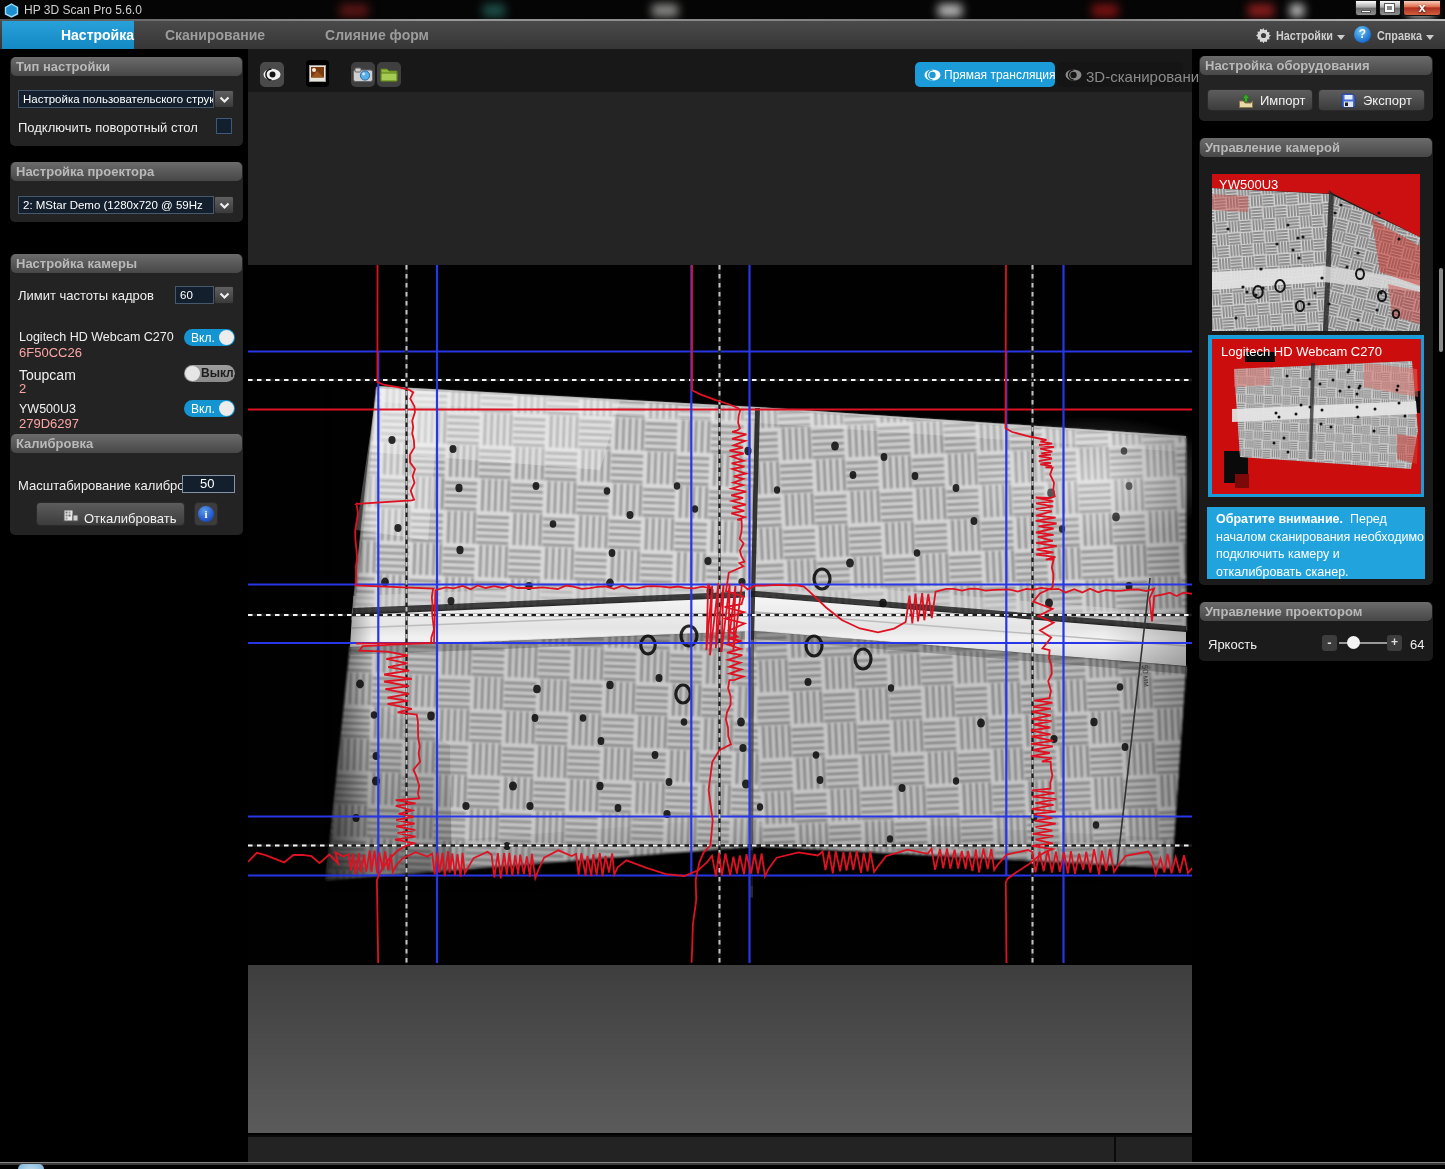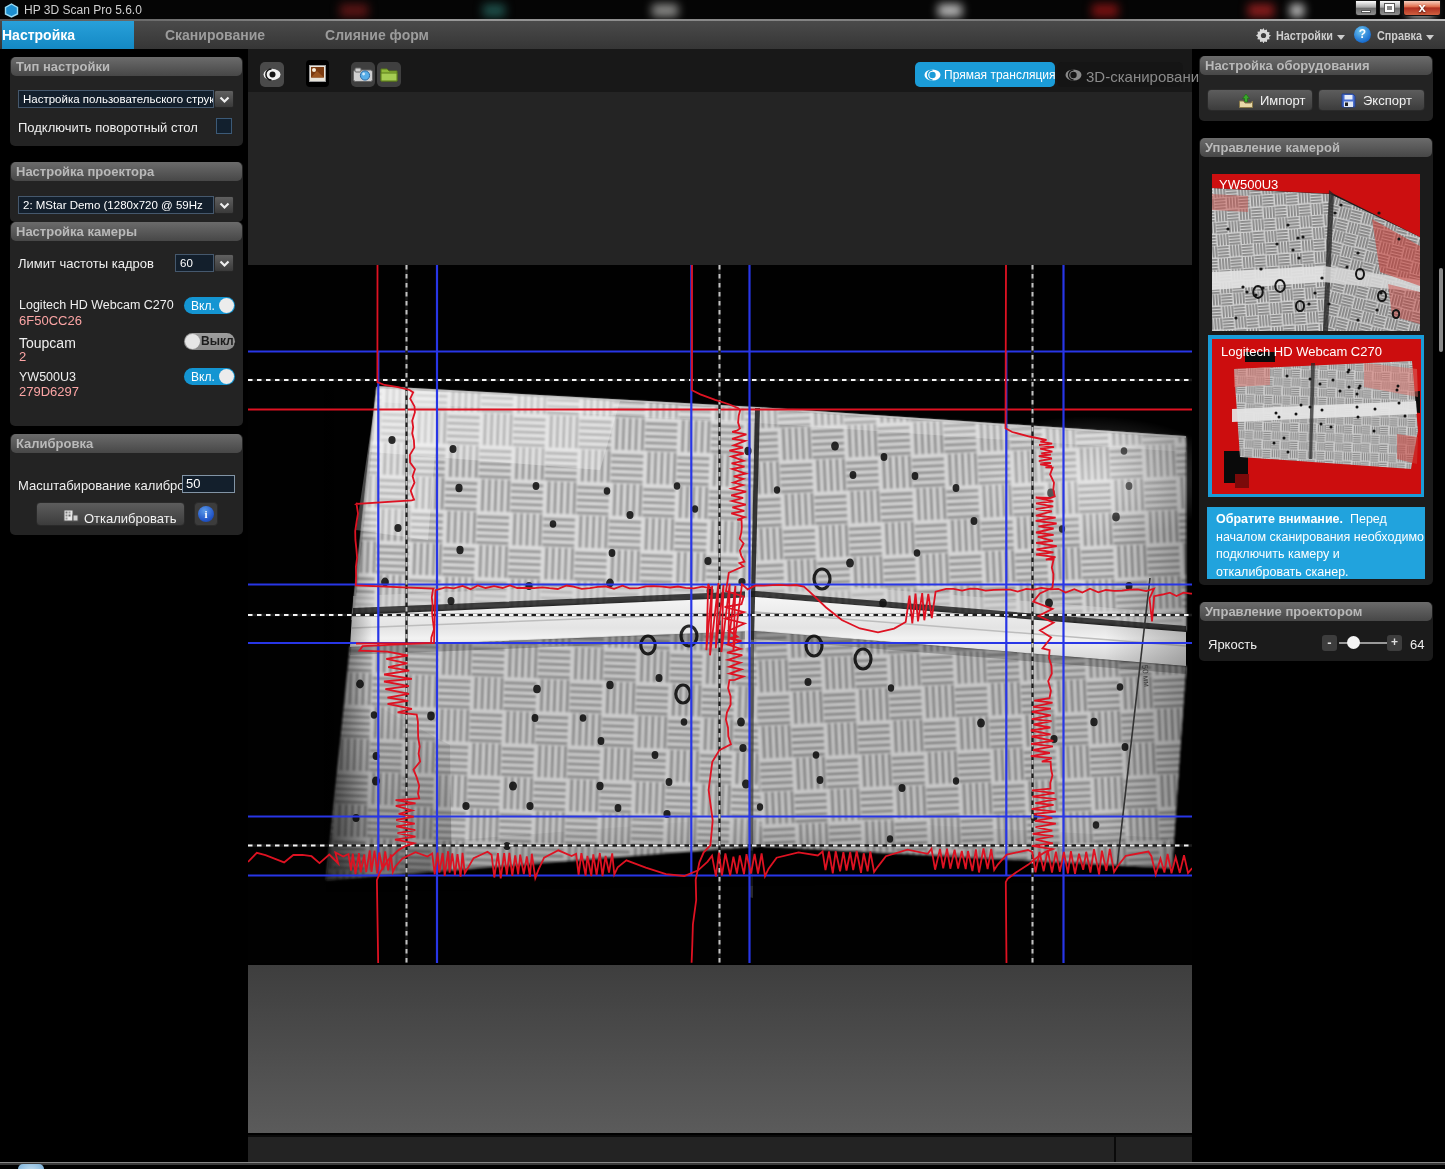--- a/index.html
+++ b/index.html
@@ -35,21 +35,21 @@
     <div class="abs" style="left:1355px;top:0;width:22px;height:16px;background:linear-gradient(#fdfdfd,#a8a8a8 45%,#6a6a6a 50%,#8f8f8f);border:1px solid #111;border-radius:0 0 3px 3px">
       <div class="abs" style="left:5px;top:9px;width:10px;height:3px;background:#fff;border:1px solid #555"></div>
     </div>
     <div class="abs" style="left:1379px;top:0;width:22px;height:16px;background:linear-gradient(#fdfdfd,#a8a8a8 45%,#6a6a6a 50%,#8f8f8f);border:1px solid #111;border-radius:0 0 3px 3px">
       <div class="abs" style="left:5px;top:3px;width:9px;height:8px;border:2px solid #fff;outline:1px solid #555;background:#888"></div>
     </div>
     <div class="abs" style="left:1403px;top:0;width:38px;height:16px;background:linear-gradient(#f8d0c0,#e07050 40%,#b03020 50%,#d06040);border:1px solid #111;border-radius:0 0 3px 3px;color:#fff;font-weight:bold;font-size:13px;text-align:center;line-height:13px;text-shadow:0 1px 2px #401008">x</div>
   </div>
 <div class="abs" style="left:0;top:19px;width:1445px;height:2px;background:linear-gradient(90deg,#555,#999 30%,#777 70%,#bbb)"></div>
 <div class="abs" style="left:0;top:21px;width:1445px;height:28px;background:linear-gradient(#4a4a4a,#363636)">
-    <div class="abs" style="left:2px;top:0;width:132px;height:28px;background:linear-gradient(#28a0da,#1489c4);color:#fff;font-size:14px;font-weight:bold;text-align:left;line-height:28px">Настройка</div>
+    <div class="abs" style="left:2px;top:0;width:132px;height:28px;background:linear-gradient(#28a0da,#1489c4);color:#fff;font-size:14px;font-weight:bold;text-align:right;line-height:28px">Настройка</div>
     <div class="abs" style="left:160px;top:0;width:110px;height:28px;color:#9c9c9c;font-size:14px;font-weight:bold;text-align:center;line-height:28px">Сканирование</div>
     <div class="abs" style="left:322px;top:0;width:110px;height:28px;color:#9c9c9c;font-size:14px;font-weight:bold;text-align:center;line-height:28px">Слияние форм</div>
     <svg class="abs" style="left:1256px;top:7px" width="15" height="15" viewBox="0 0 15 15">
       <path fill="#d8d8d8" d="M7.5 0l1 2.2 2.4-.6.3 2.4 2.4.3-.6 2.4L15 7.5l-2 1.4.6 2.4-2.4.3-.3 2.4-2.4-.6-1 2.1-1-2.1-2.4.6-.3-2.4-2.4-.3.6-2.4L0 7.5l2-1.4-.6-2.4 2.4-.3.3-2.4 2.4.6z"></path>
       <circle cx="7.5" cy="7.5" r="2.6" fill="#3c3c3c"></circle>
     </svg>
     <div class="abs" style="left:1276px;top:8px;color:#cdcdcd;font-size:12px;font-weight:bold;transform:scale(0.9,1);transform-origin:0 0">Настройки</div>
     <div class="abs" style="left:1337px;top:14px;width:0;height:0;border-left:4px solid transparent;border-right:4px solid transparent;border-top:5px solid #ccc"></div>
     <div class="abs" style="left:1354px;top:5px;width:17px;height:17px;border-radius:9px;background:radial-gradient(circle at 40% 30%,#6ec6f0,#1a6fd0 70%,#0c4a9a);color:#fff;font-size:12px;font-weight:bold;text-align:center;line-height:17px">?</div>
     <div class="abs" style="left:1377px;top:8px;color:#cdcdcd;font-size:12px;font-weight:bold;transform:scale(0.9,1);transform-origin:0 0">Справка</div>
@@ -68,21 +68,21 @@
   </div>
 <div class="box" style="left:10px;top:162px;width:233px;height:60px">
     <div class="bh">Настройка проектора</div>
     <div class="combo" style="left:8px;top:34px;width:196px">2: MStar Demo (1280x720 @ 59Hz</div>
     <div class="cbtn" style="left:204px;top:34px">
       <svg width="11" height="8">
         <path d="M1.5 1.5 L5.5 5.5 L9.5 1.5" stroke="#eee" stroke-width="2.2" fill="none"></path>
       </svg>
     </div>
   </div>
-<div class="box" style="left:10px;top:222px;width:233px;height:204px">
+<div class="box" style="left:10px;top:254px;width:233px;height:204px">
     <div class="bh">Настройка камеры</div>
     <div class="lab" style="left:8px;top:34px">Лимит частоты кадров</div>
     <div class="combo" style="left:165px;top:32px;width:39px">60</div>
     <div class="cbtn" style="left:204px;top:32px">
       <svg width="11" height="8">
         <path d="M1.5 1.5 L5.5 5.5 L9.5 1.5" stroke="#eee" stroke-width="2.2" fill="none"></path>
       </svg>
     </div>
     <div class="lab" style="left:9px;top:76px;font-size:12.5px">Logitech HD Webcam C270</div>
     <div class="sub" style="left:9px;top:91px">6F50CC26</div>
@@ -99,21 +99,21 @@
     <div class="lab" style="left:9px;top:148px;font-size:12.5px">YW500U3</div>
     <div class="sub" style="left:9px;top:162px">279D6297</div>
     <div class="tgon" style="left:174px;top:146px">
       <b>Вкл.</b>
       <i></i>
     </div>
   </div>
 <div class="box" style="left:10px;top:434px;width:233px;height:101px">
     <div class="bh">Калибровка</div>
     <div class="lab" style="left:8px;top:44px">Масштабирование калибровк</div>
-    <div class="abs" style="left:172px;top:41px;width:53px;height:18px;background:#131f2c;border:1px solid #8294a5;color:#fff;font-size:13px;padding:0 0 0 3px">50</div>
+    <div class="abs" style="left:172px;top:41px;width:53px;height:18px;background:#131f2c;border:1px solid #8294a5;color:#fff;font-size:13px;padding:0 0 0 17px">50</div>
     <div class="btn" style="left:26px;top:68px;width:149px;height:24px;line-height:23px">
       <svg class="abs" style="left:26px;top:4px" width="16" height="16" viewBox="0 0 16 16">
         <rect x="1" y="3" width="9" height="11" fill="#e8e8e8" stroke="#555"></rect>
         <rect x="2.5" y="4.5" width="2" height="2" fill="#777"></rect>
         <rect x="5.5" y="4.5" width="2" height="2" fill="#999"></rect>
         <rect x="2.5" y="7.5" width="2" height="2" fill="#888"></rect>
         <rect x="5.5" y="7.5" width="2" height="2" fill="#666"></rect>
         <rect x="2.5" y="10.5" width="2" height="2" fill="#999"></rect>
         <rect x="10" y="8" width="5" height="6" fill="#d0d0d0" stroke="#555"></rect>
       </svg>

